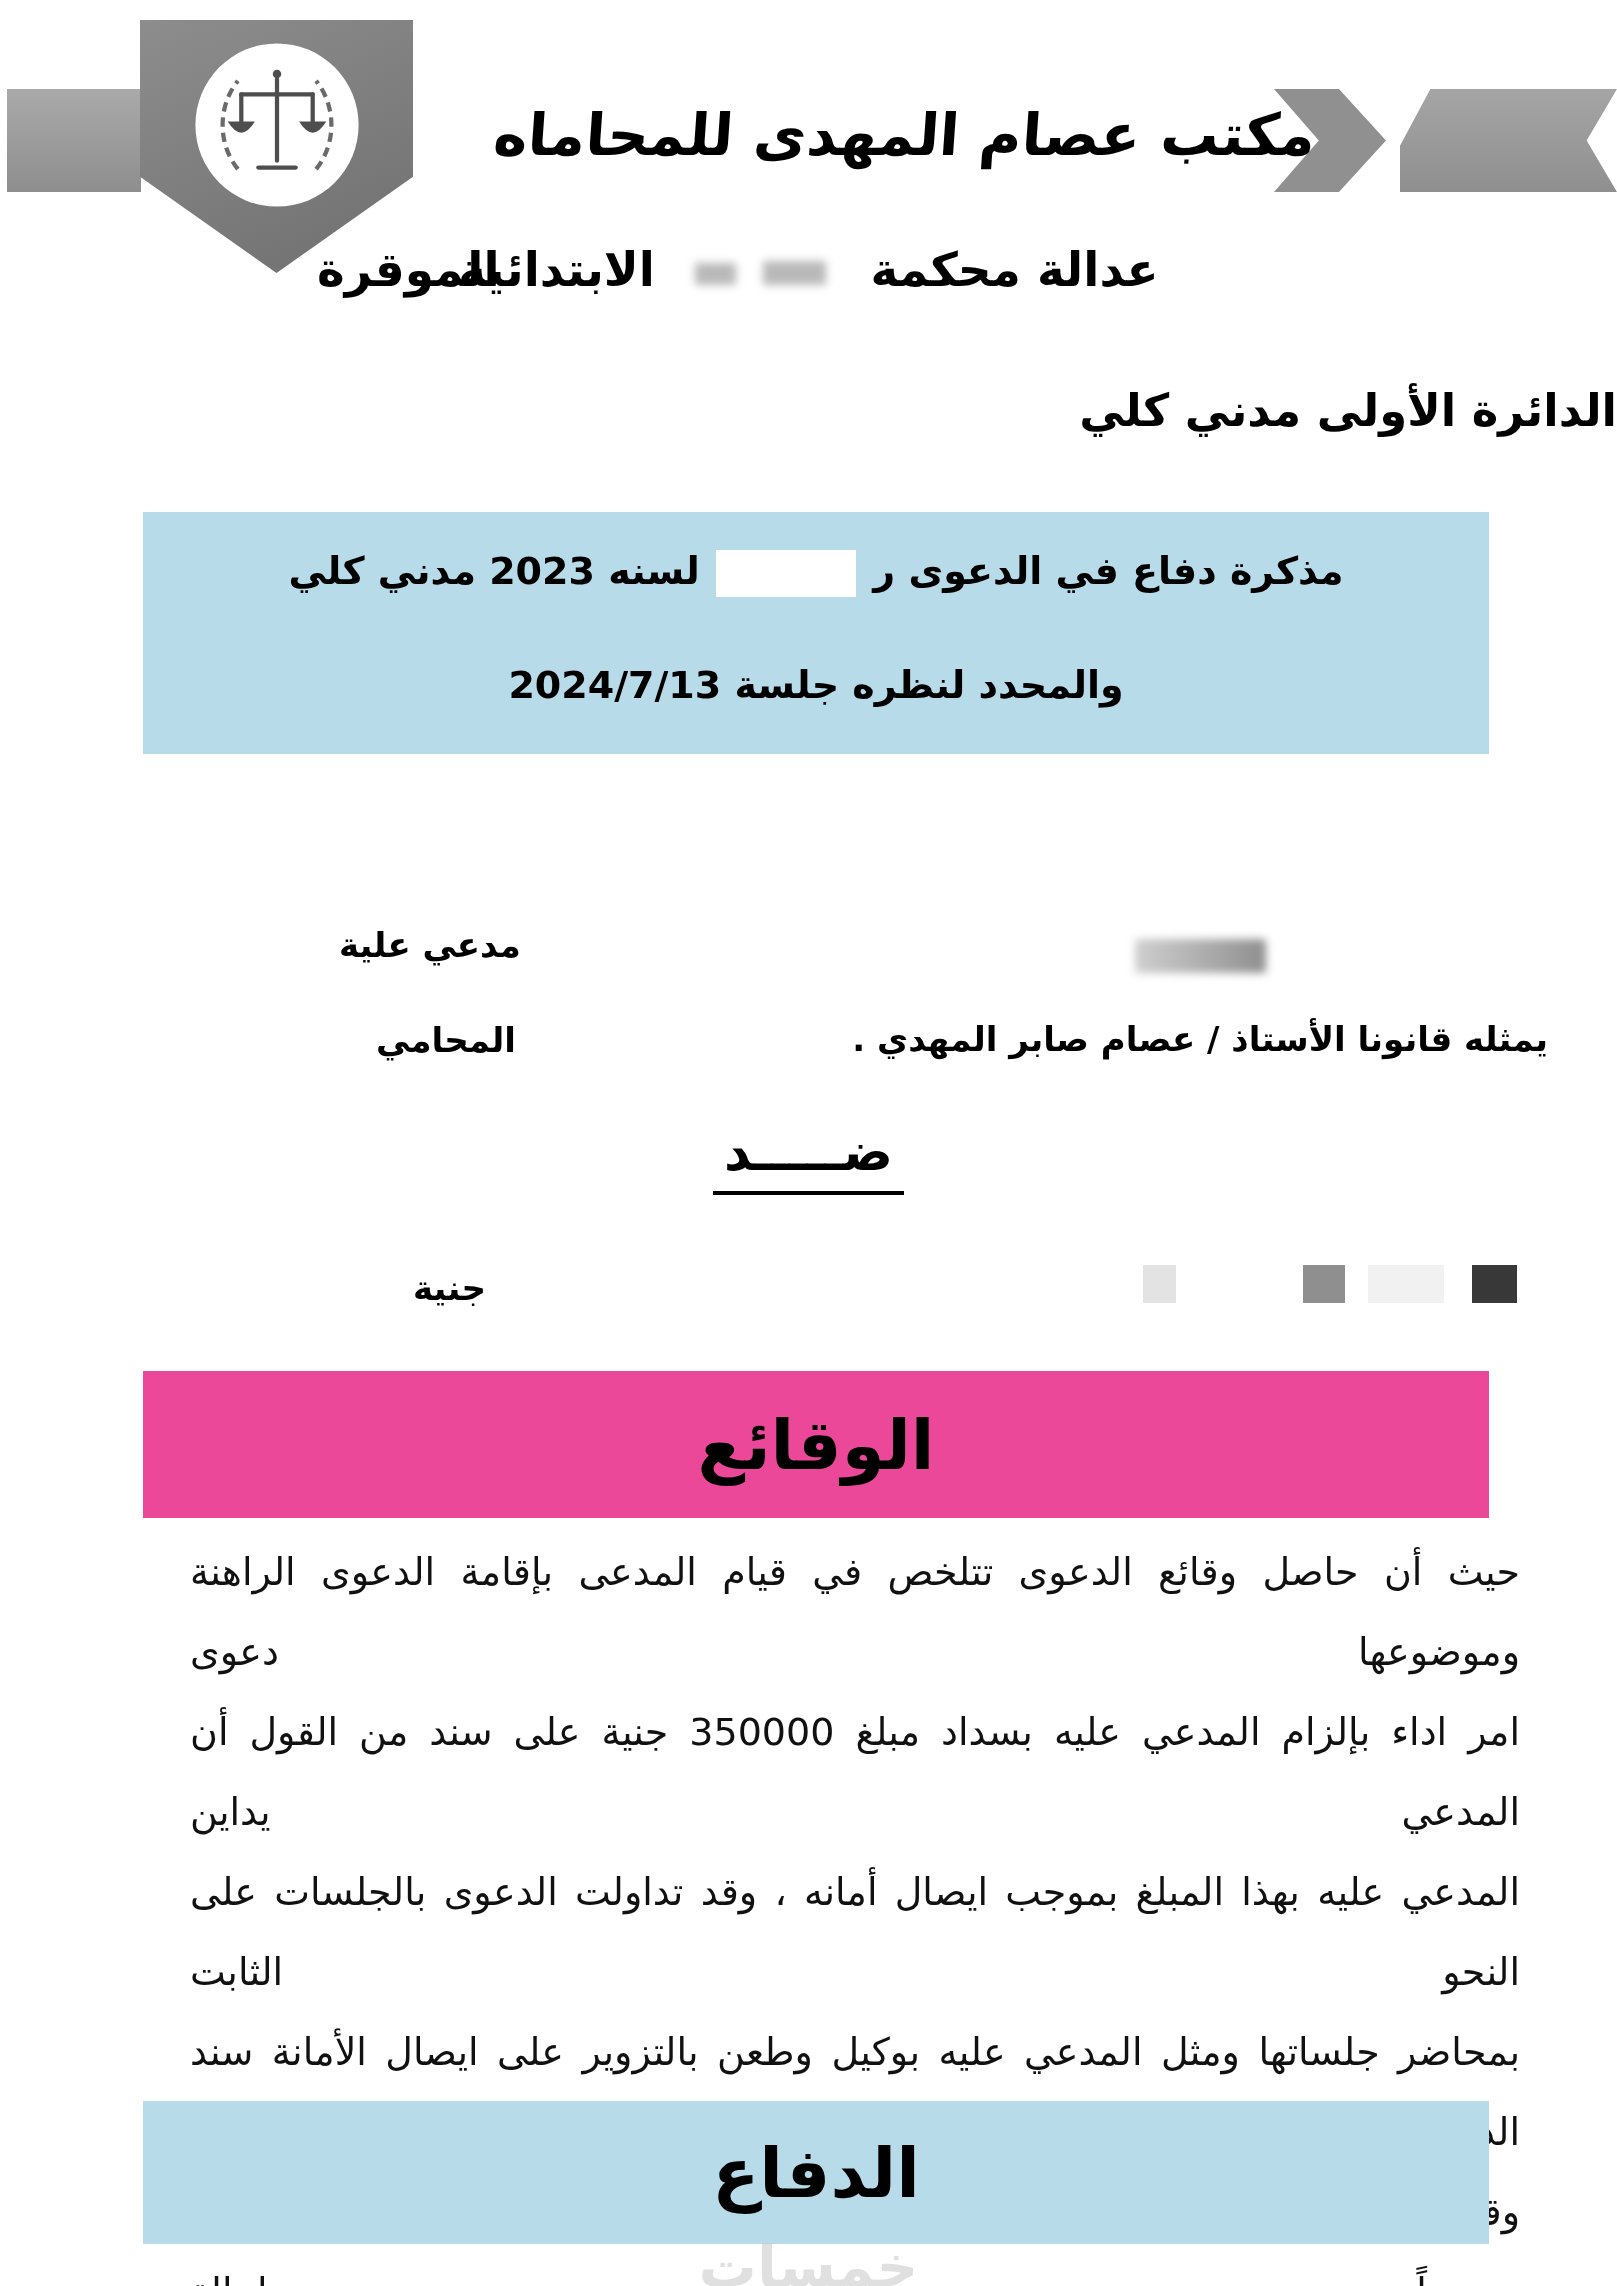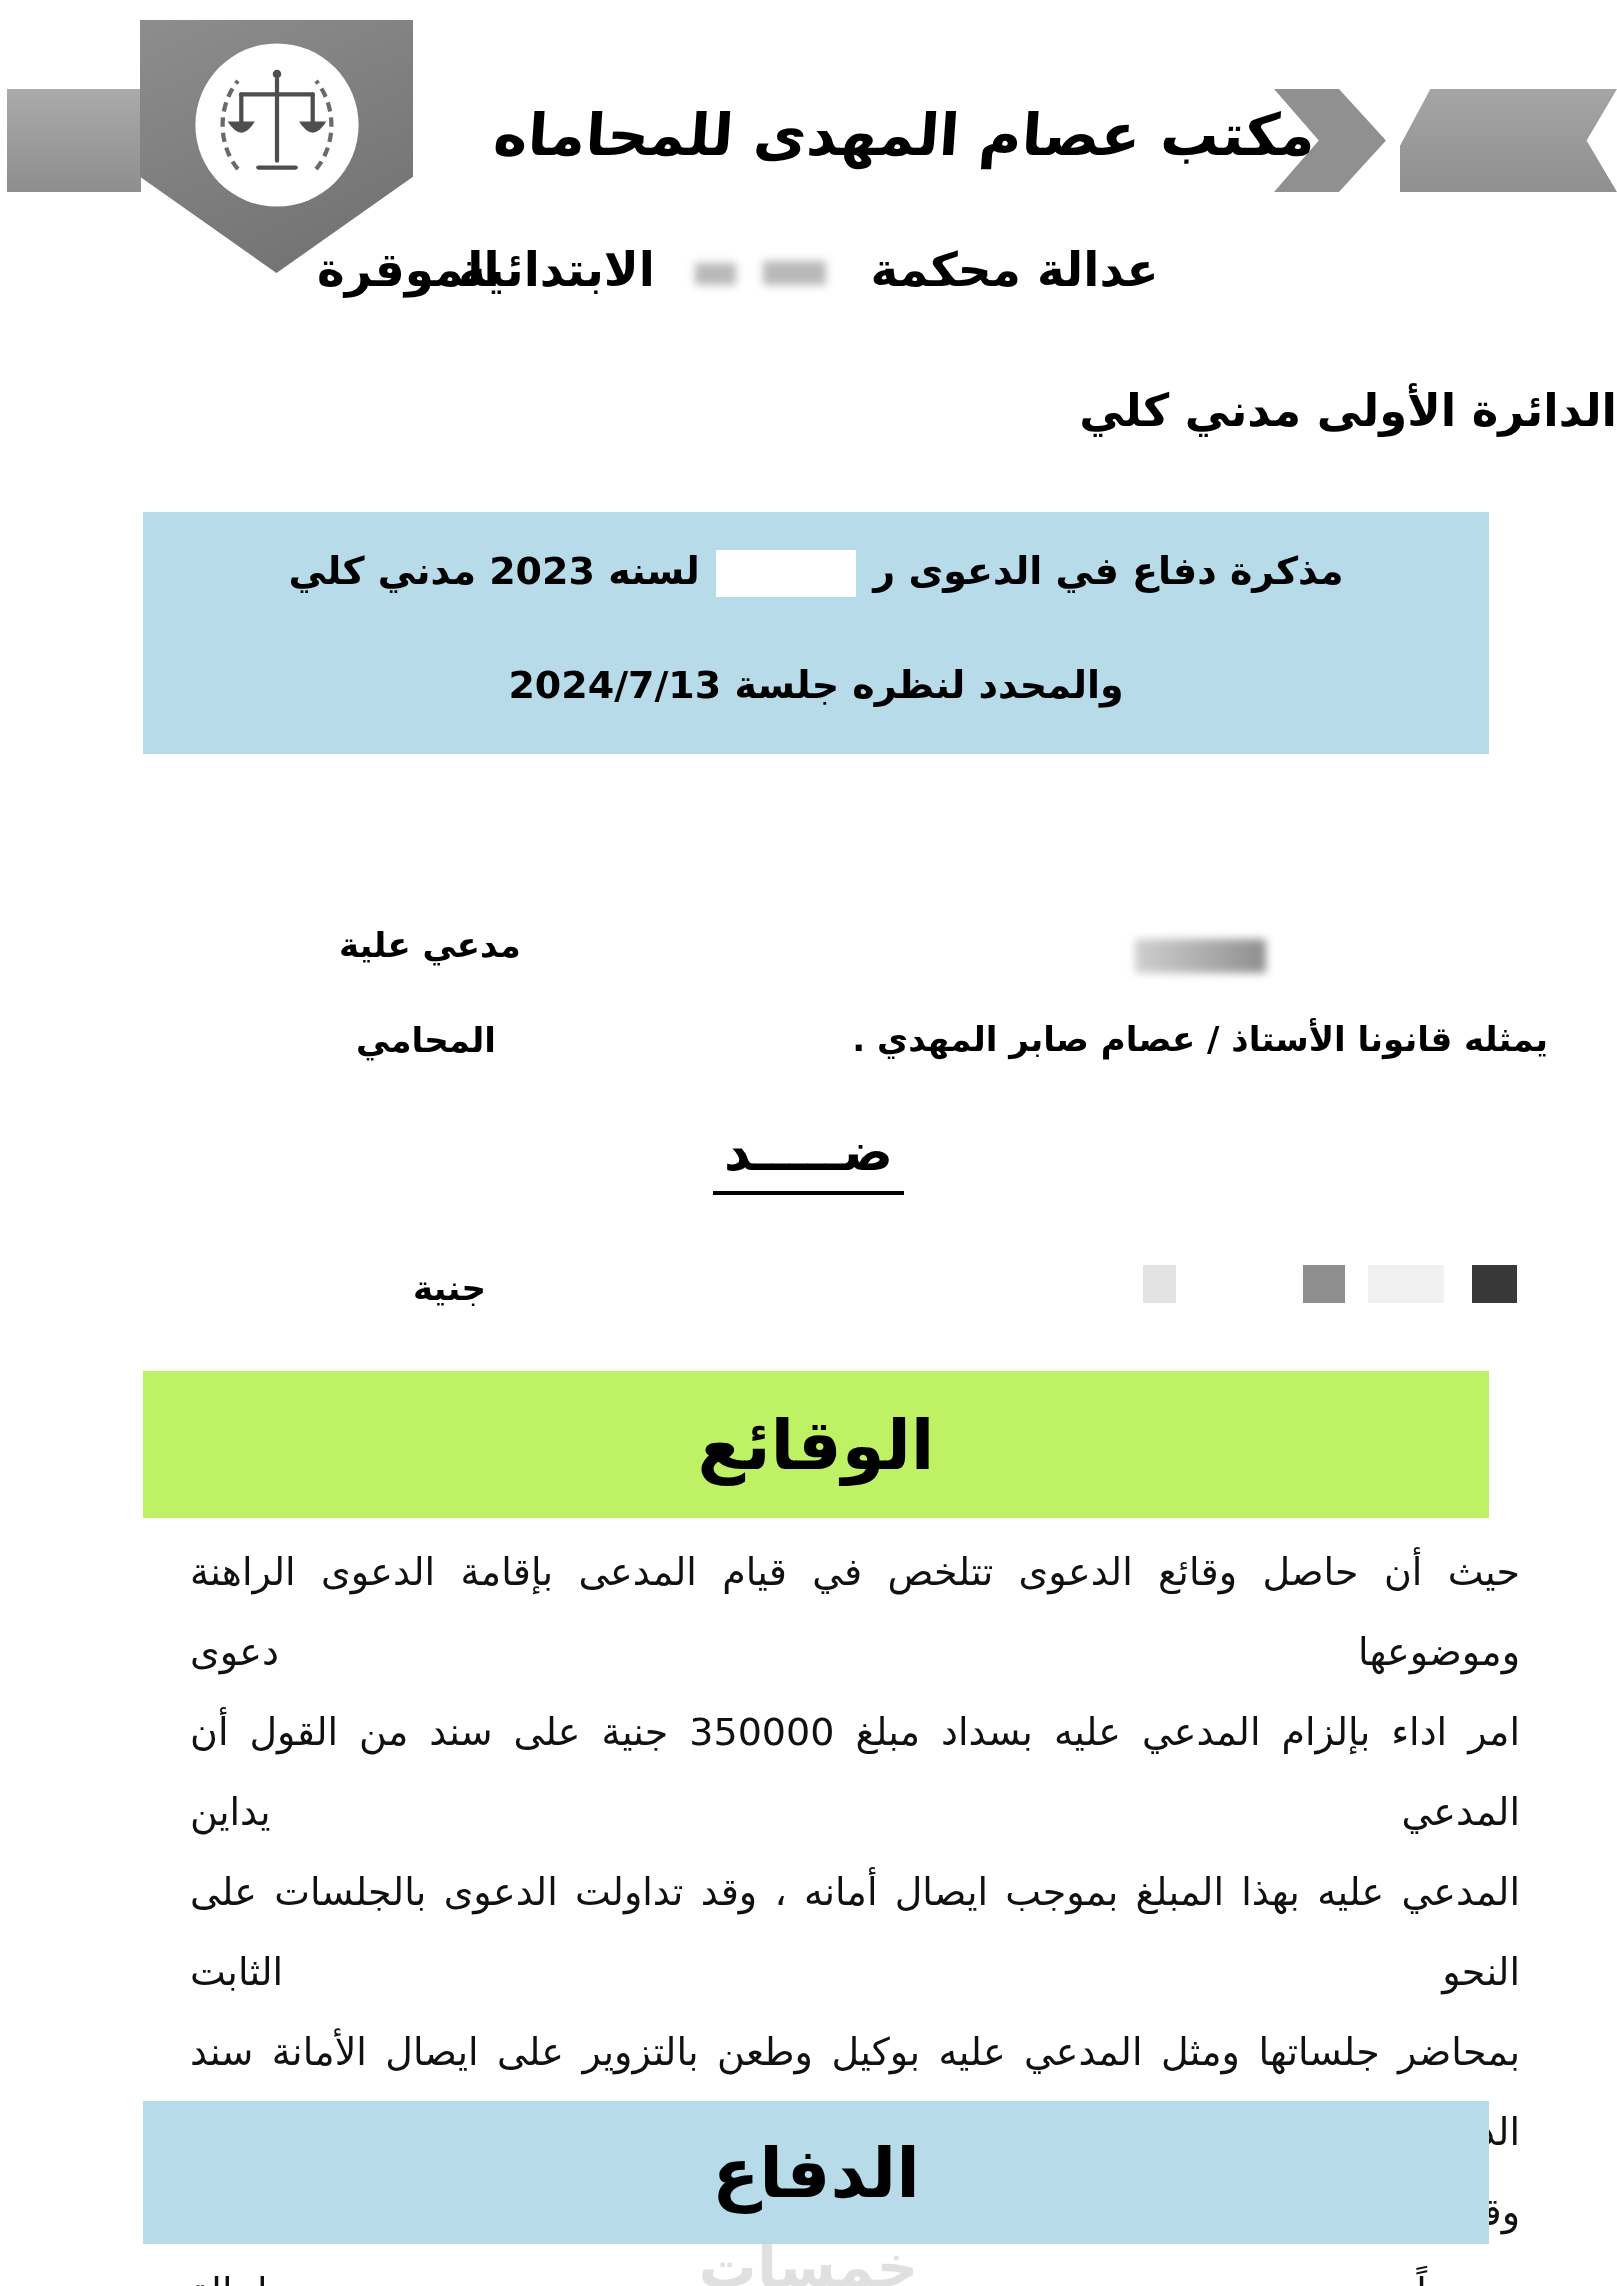--- a/index.html
+++ b/index.html
@@ -129,33 +129,33 @@
       <span>لسنه 2023 مدني كلي</span>
     </div>
     <div class="memo-line">والمحدد لنظره جلسة 2024/7/13</div>
   </div>
 
 
   <div class="abs name-smudge"></div>
   <div class="abs party-label" style="left:339px; top:925px;">مدعي علية</div>
 
   <div class="abs lawyer-line">يمثله قانونا الأستاذ / عصام صابر المهدي .</div>
-  <div class="abs party-label" style="left:356px; top:1020px;">المحامي</div>
+  <div class="abs party-label" style="left:376px; top:1020px;">المحامي</div>
 
   <div class="abs center-line versus">
     <span class="heading-ul">ضـــــد</span>
   </div>
 
   <div class="abs sq sq1"></div>
   <div class="abs sq sq2"></div>
   <div class="abs sq sq3"></div>
   <div class="abs sq sq4"></div>
   <div class="abs party-label" style="left:413px; top:1268px;">جنية</div>
 
-  <div class="abs banner banner-waqae" style="background:#bef264;">
+  <div class="abs banner banner-waqae" style="background:#ec4899;">
     <span>الوقائع</span>
   </div>
 
   <div class="abs facts">
     <div class="f-line">حيث أن حاصل وقائع الدعوى تتلخص في قيام المدعى بإقامة الدعوى الراهنة وموضوعها دعوى</div>
     <div class="f-line">امر اداء بإلزام المدعي عليه بسداد مبلغ 350000 جنية على سند من القول أن المدعي يداين</div>
     <div class="f-line">المدعي عليه بهذا المبلغ بموجب ايصال أمانه ، وقد تداولت الدعوى بالجلسات على النحو الثابت</div>
     <div class="f-line">بمحاضر جلساتها ومثل المدعي عليه بوكيل وطعن بالتزوير على ايصال الأمانة سند الدعوى</div>
     <div class="f-line">وقررت المحكمة حجز الدعوى للحكم لجلسة 2024/1/27 وبتلك الجلسة صدر حكماً تمهيدياً بإحالة</div>
 

